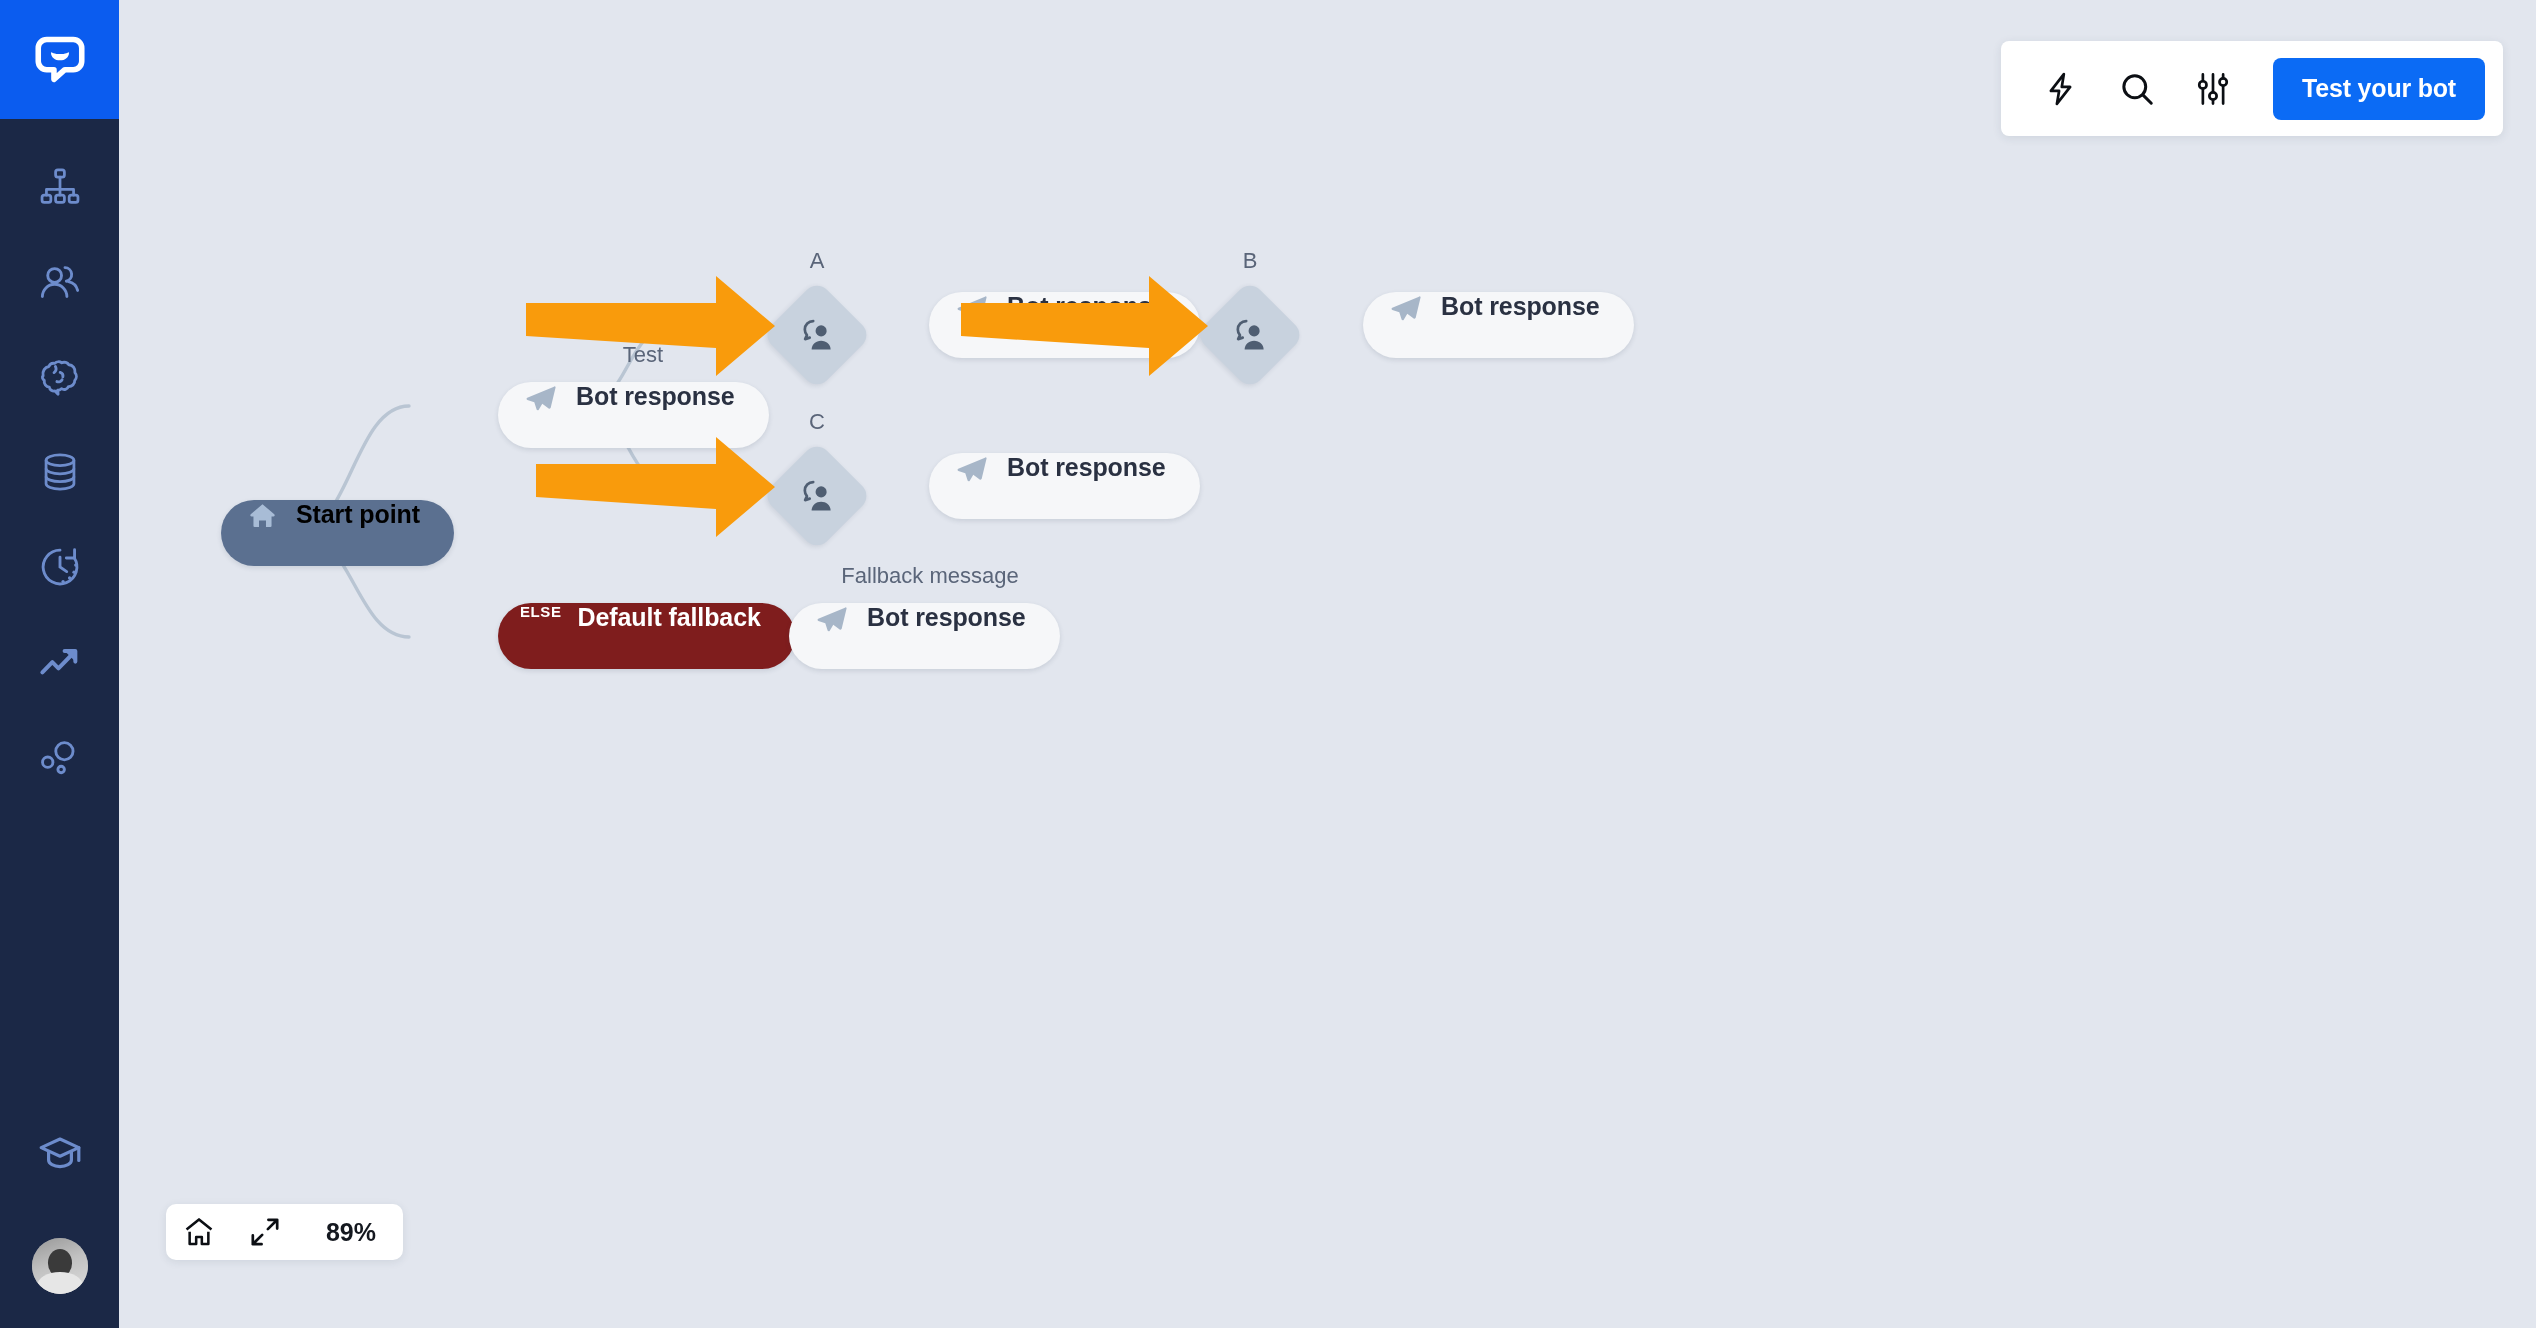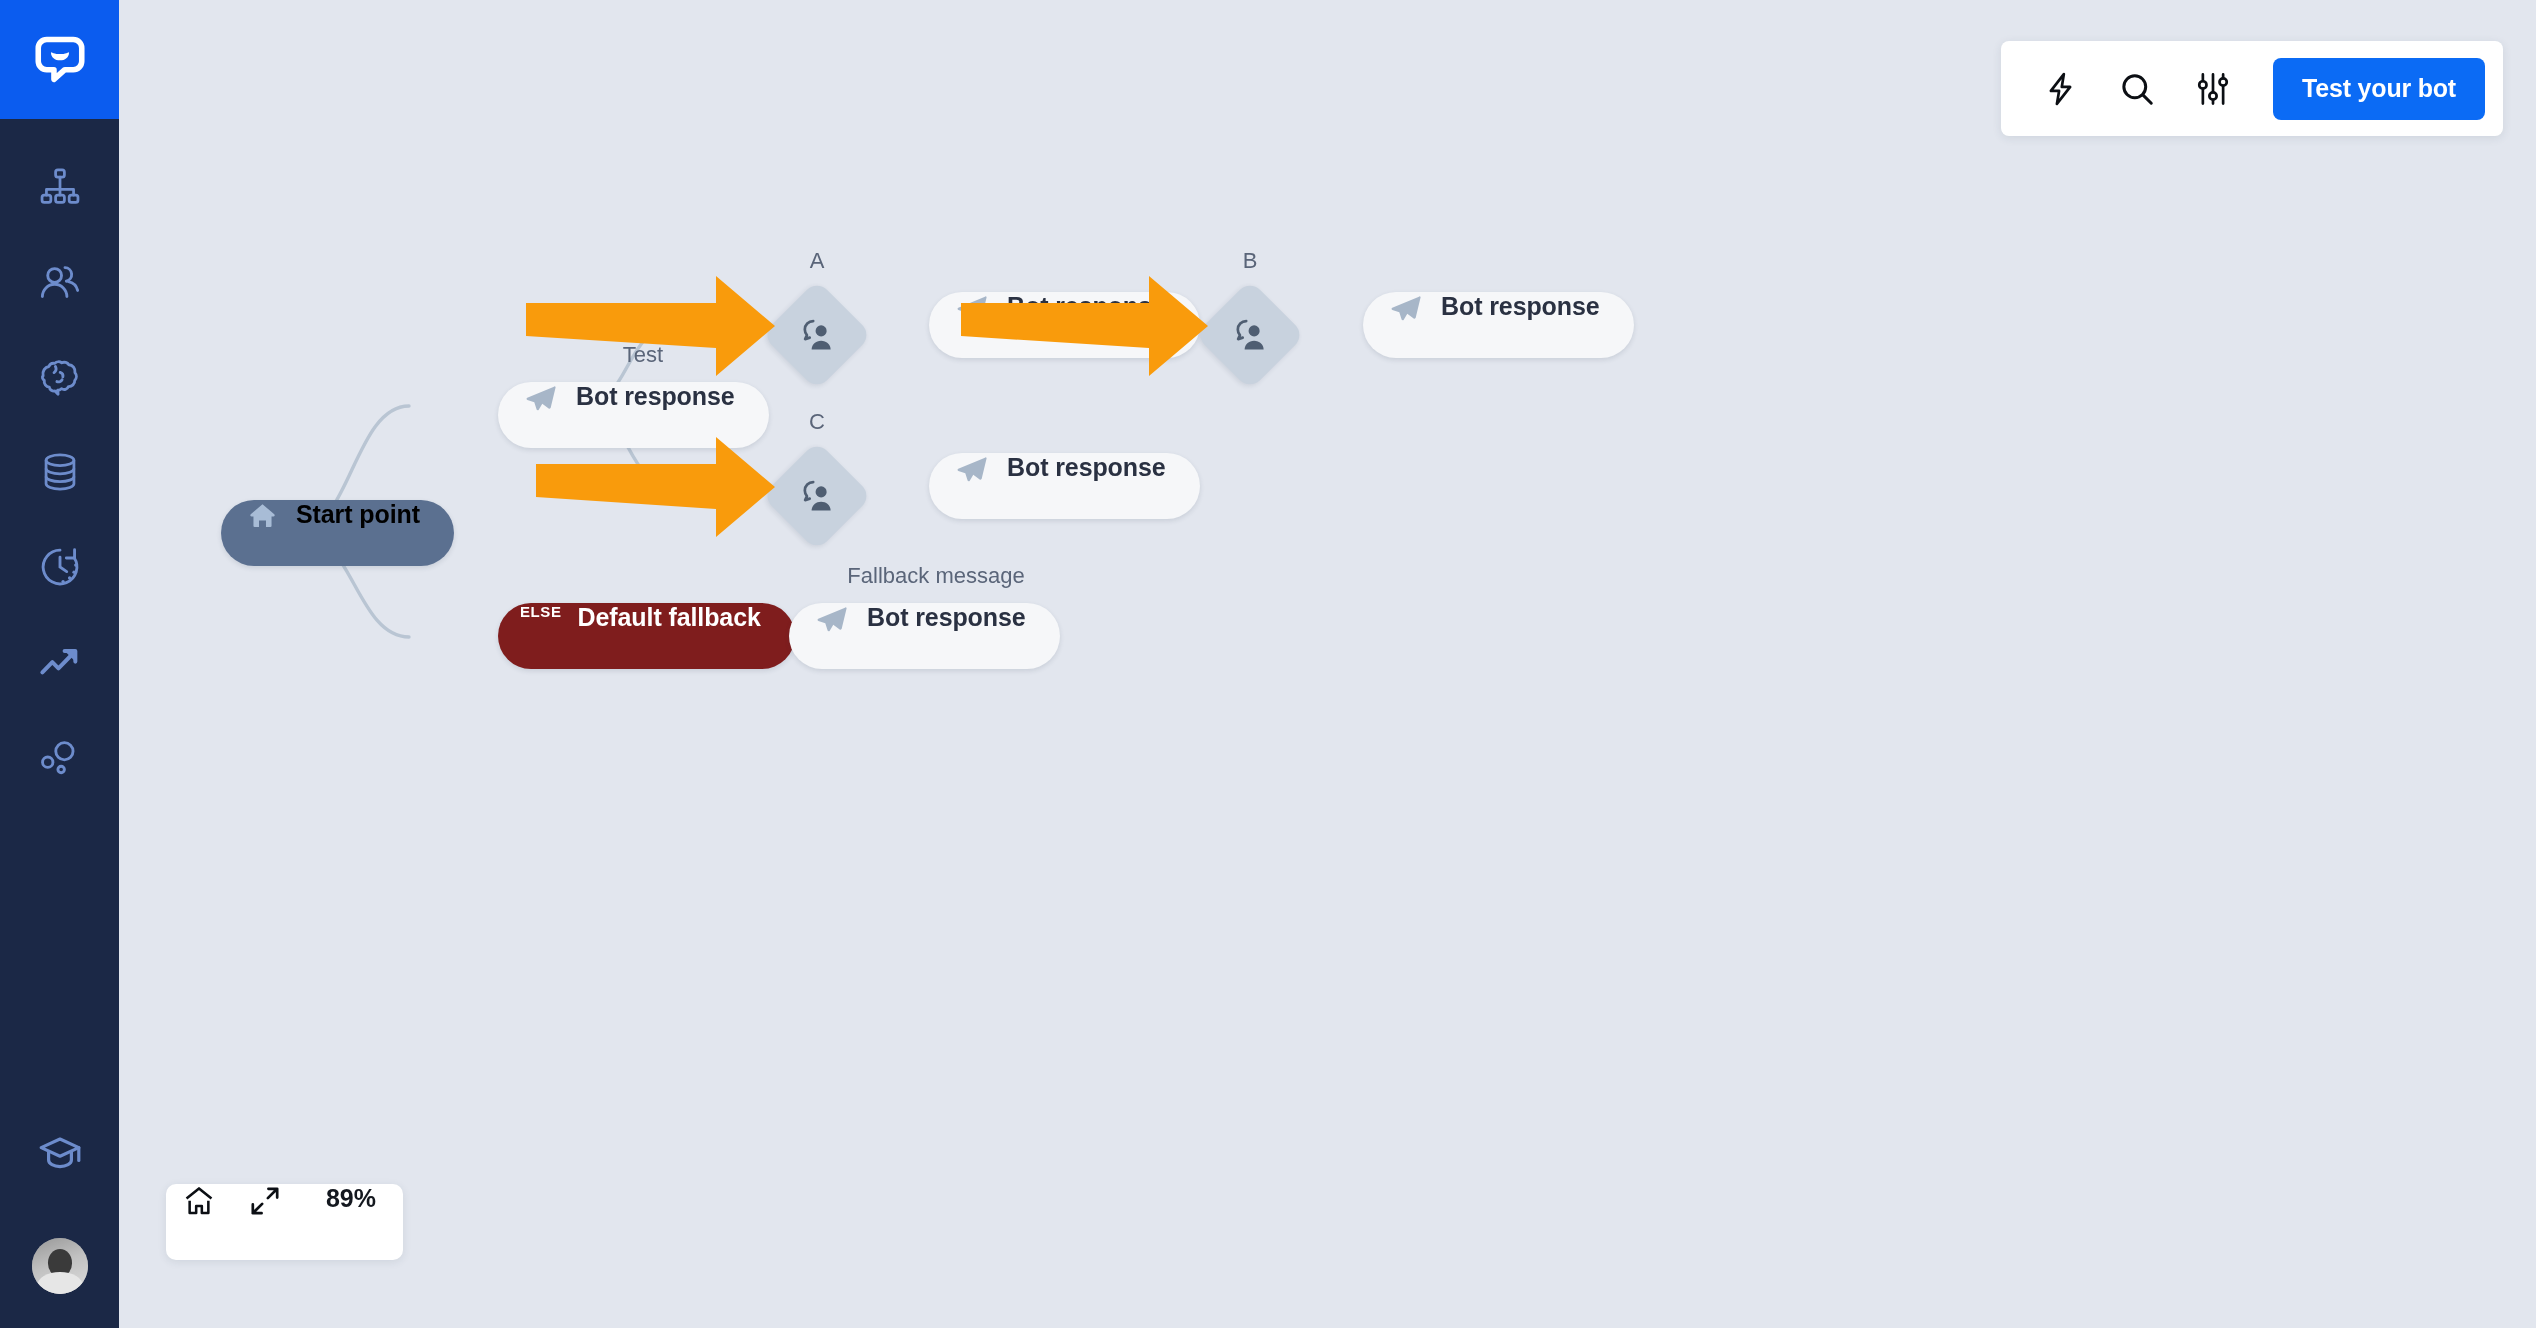--- a/index.html
+++ b/index.html
@@ -140,23 +140,23 @@
     border: none; border-radius: 8px;
     font-family: "Liberation Sans", sans-serif;
     font-size: 25px; font-weight: 700; letter-spacing: -.2px;
     cursor: pointer;
     display: flex; align-items: center;
   }
 
   
   .zoom-bar {
     position: absolute; left: 166px; bottom: 68px;
-    height: 76px; background: #ffffff;
+    height: 56px; background: #ffffff;
     border-radius: 10px;
-    display: flex; align-items: flex-start;
+    display: flex; align-items: center;
     box-shadow: 0 2px 8px rgba(40,55,80,.10);
     z-index: 30; overflow: hidden;
   }
   .zoom-btn {
     width: 66px; display: flex; align-items: center; justify-content: center;
     cursor: pointer;
   }
   .zoom-sep { width: 1px; background: #e3e6ec; }
   .zoom-level {
     display: flex; align-items: center; justify-content: center;
@@ -400,21 +400,21 @@
     </div>
 
     <div class="node" style="left:379px; top:603px;">
       <div class="pill fallback">
         <span class="else-tag">ELSE</span>
         <span class="pill-label">Default fallback</span>
       </div>
     </div>
 
     <div class="node" style="left:670px; top:603px;">
-      <div class="node-caption" style="left:8px; top:-40px; width:278px;">Fallback message</div>
+      <div class="node-caption" style="left:2px; top:-40px; width:278px;">Fallback message</div>
       <div class="pill response">
         <span class="pill-icon">
           <svg width="34" height="34" viewBox="0 0 24 24" fill="#a7b6c8">
             <path d="M21.6 3.1 2.3 11.2c-.7.3-.65 1.3.07 1.5l4.9 1.55 1.62 5.1c.22.7 1.15.8 1.52.17l2.5-4.2 4.5 3.3c.55.4 1.33.1 1.47-.57l3.4-14.2c.14-.6-.46-1.1-1.0-.87z"></path>
           </svg>
         </span>
         <span class="pill-label">Bot response</span>
       </div>
     </div>
 

